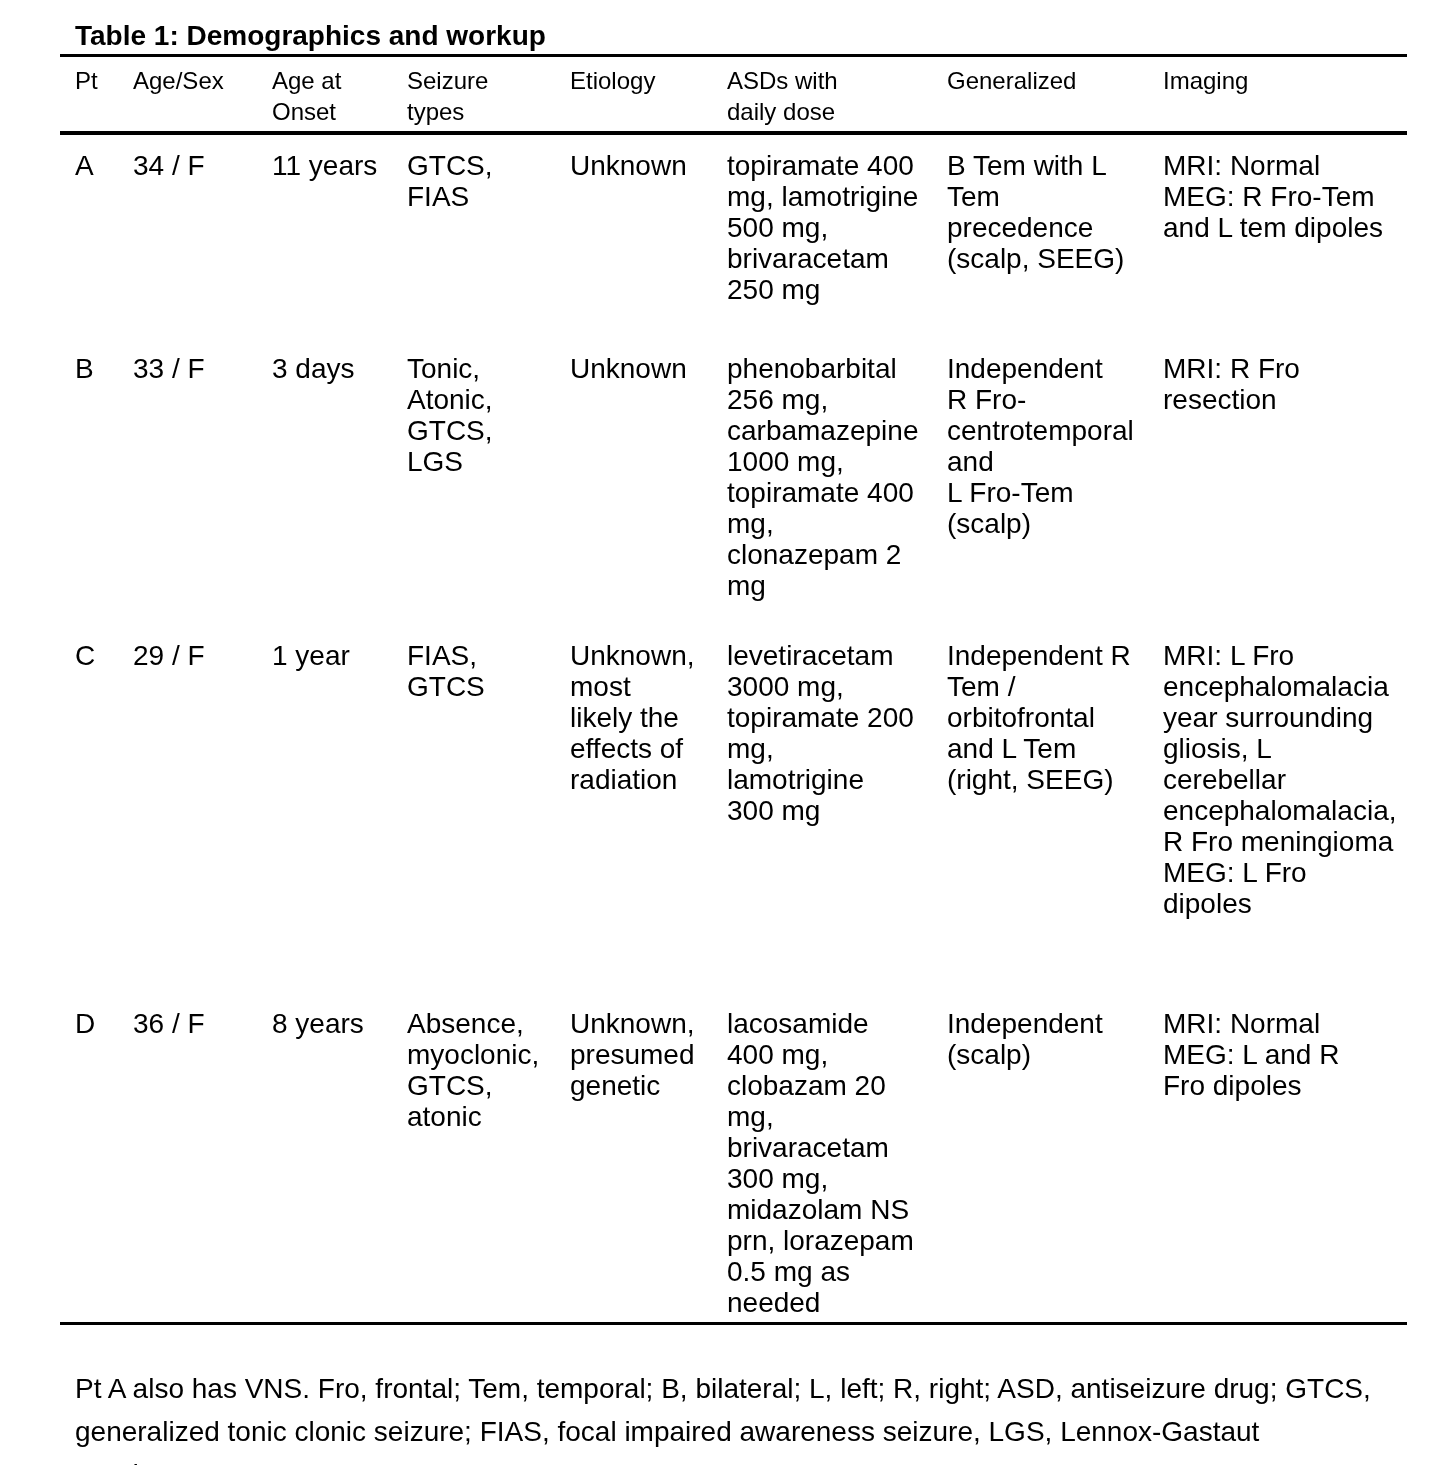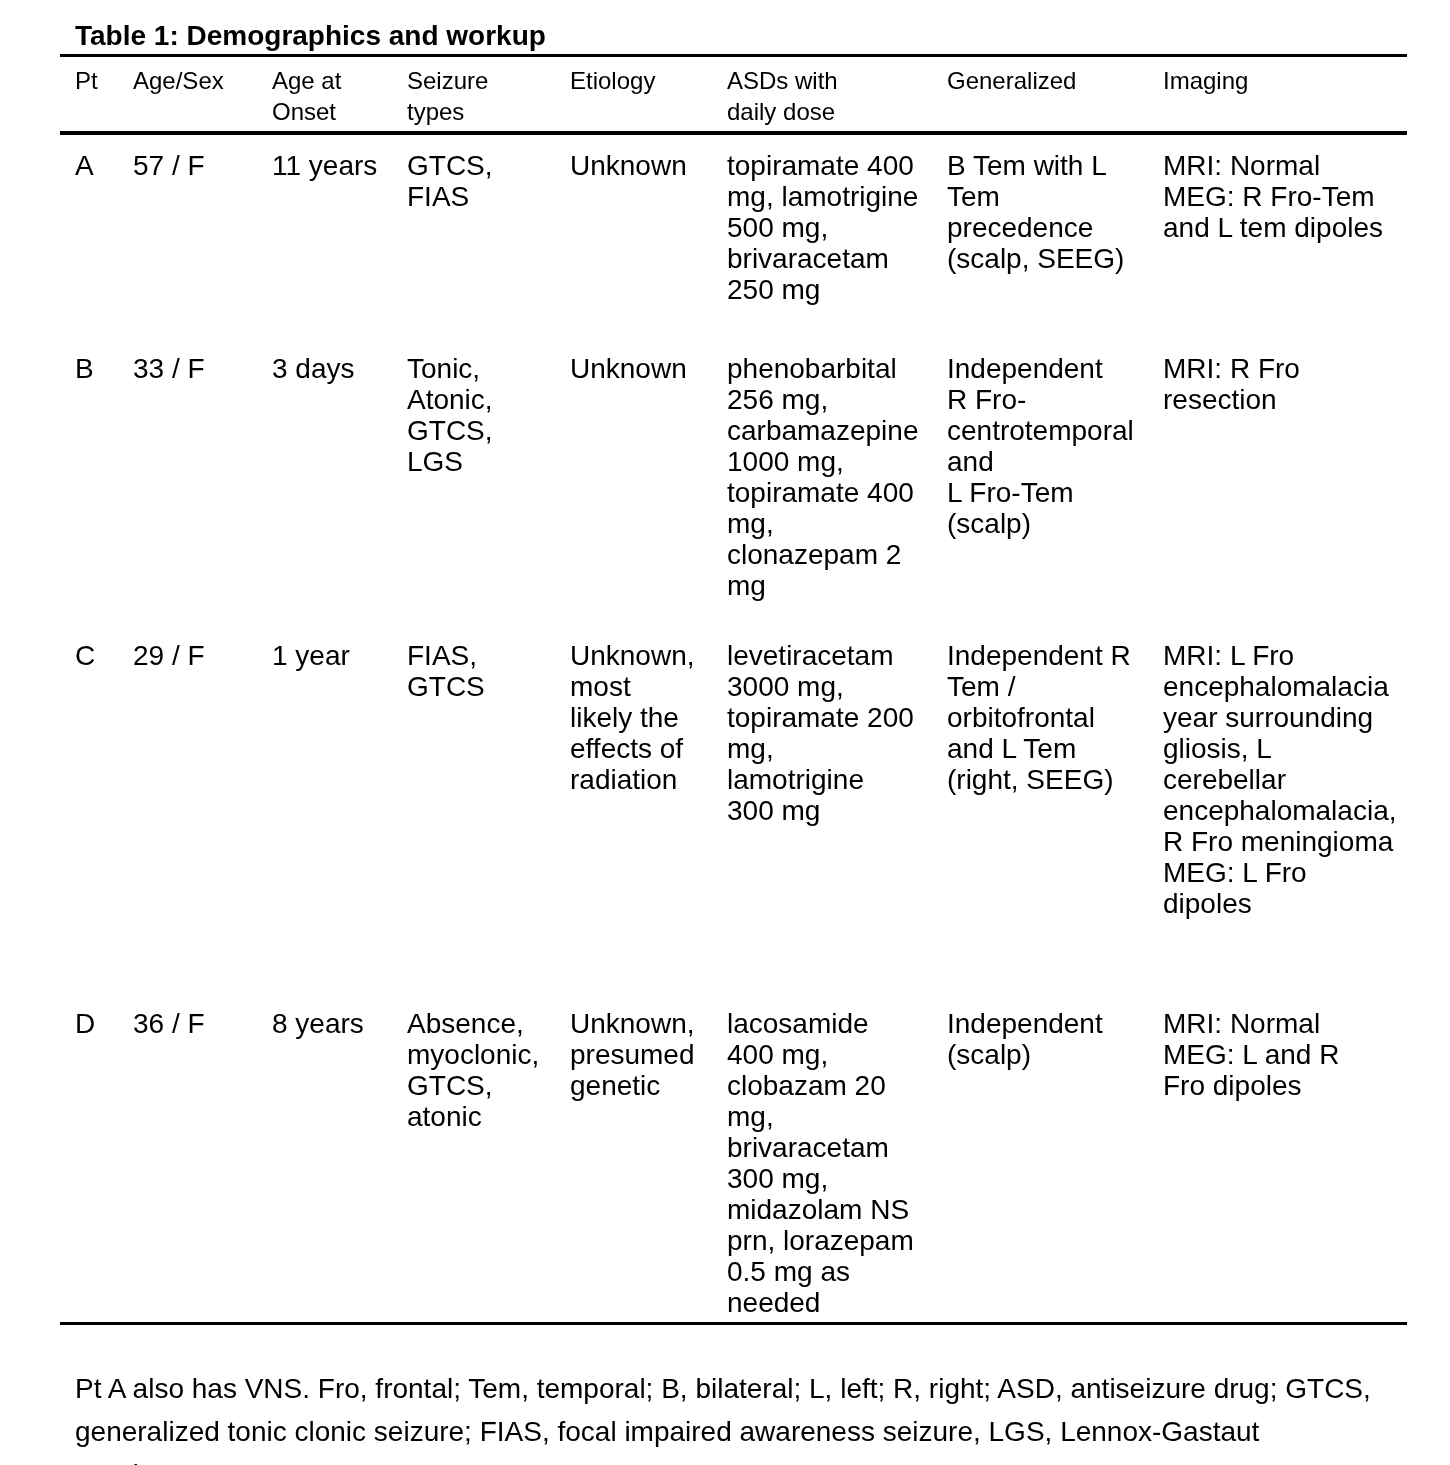--- a/index.html
+++ b/index.html
@@ -104,21 +104,21 @@
         <th>Etiology</th>
         <th>ASDs with
 daily dose</th>
         <th>Generalized</th>
         <th>Imaging</th>
       </tr>
     </thead>
     <tbody>
       <tr class="row-a">
         <td>A</td>
-        <td>57 / F</td>
+        <td>34 / F</td>
         <td>11 years</td>
         <td>GTCS,
 FIAS</td>
         <td>Unknown</td>
         <td>topiramate 400
 mg, lamotrigine
 500 mg,
 brivaracetam
 250 mg</td>
         <td>B Tem with L

